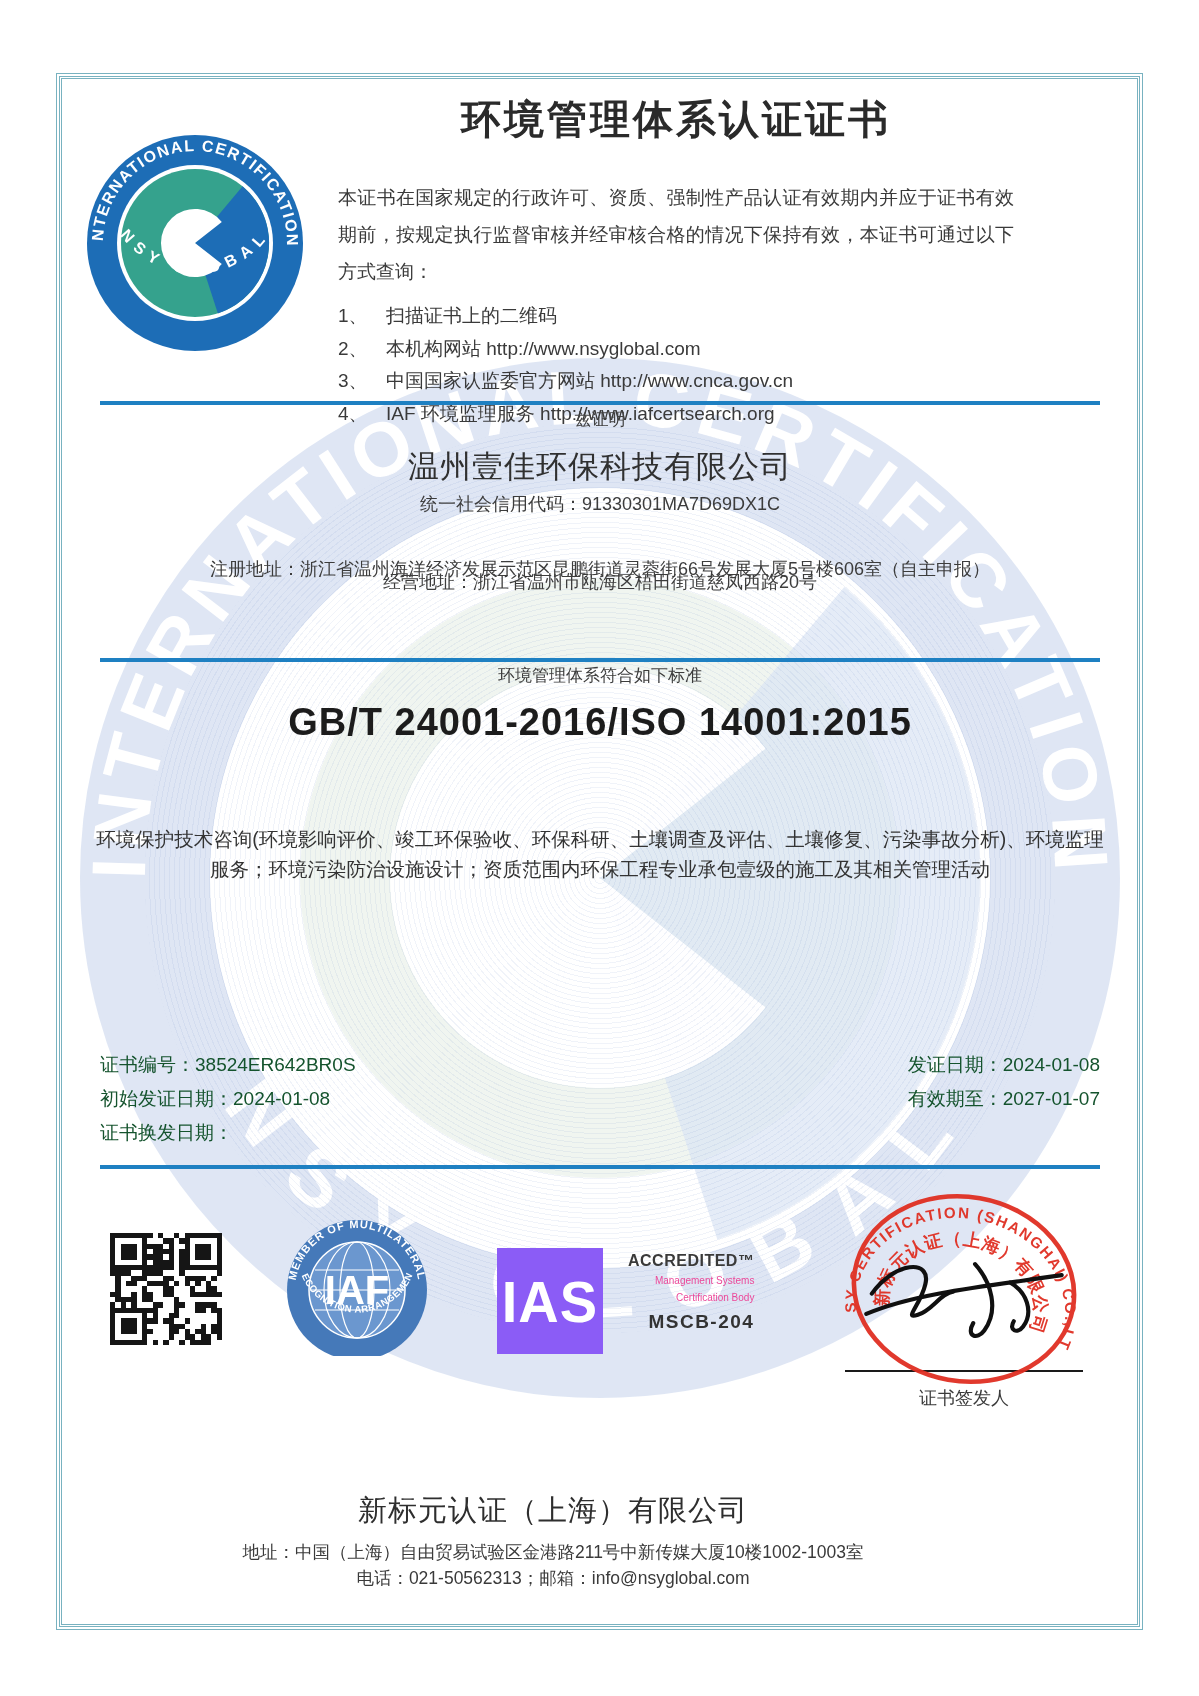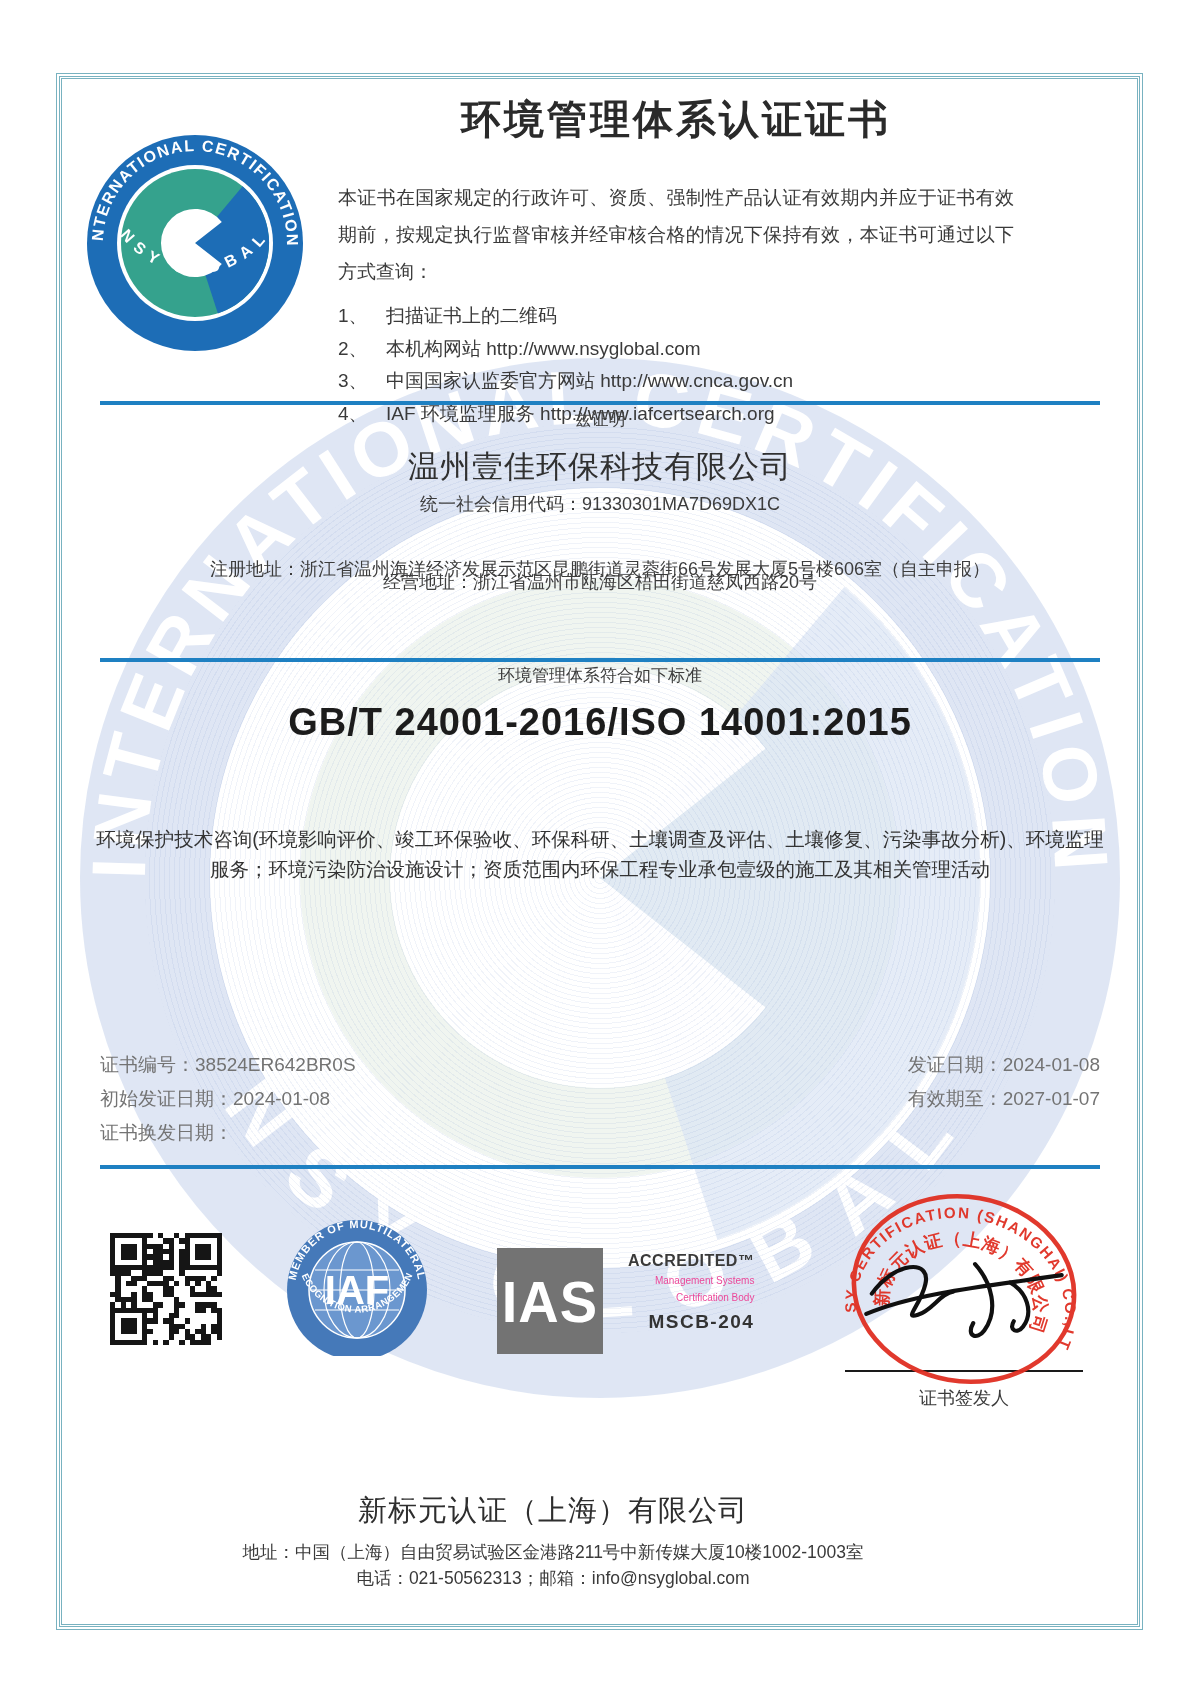--- a/index.html
+++ b/index.html
@@ -28,31 +28,31 @@
   .certify-label{top:408px;font-size:17px;line-height:24px;color:#404040;}
   .company-name{top:446px;font-size:31px;line-height:42px;font-weight:500;color:#303030;letter-spacing:1px;}
   .credit-code{top:492px;font-size:18px;line-height:24px;}
   .reg-addr{top:540px;font-size:18px;line-height:24px;margin-top:17px;}
   .biz-addr{top:570px;font-size:18px;line-height:24px;}
   .standard-label{top:664px;font-size:17px;line-height:24px;}
   .standard{top:696px;font-size:38px;line-height:52px;font-weight:700;color:#1c1c1c;letter-spacing:1px;text-align:center;}
   .scope-label{top:768px;font-size:18px;line-height:24px;}
   .scope-text{top:824px;left:94px;width:1012px;font-size:19.5px;line-height:30px;color:#333;}
   
-  .meta{position:absolute;font-size:19px;line-height:26px;color:#737373;z-index:2;}
+  .meta{position:absolute;font-size:19px;line-height:26px;color:#14532d;z-index:2;}
   .cert-no{left:100px;top:1052px;}
   .initial-date{left:100px;top:1086px;}
   .reissue-date{left:100px;top:1120px;}
   .issue-date{left:600px;width:500px;top:1052px;text-align:right;}
   .valid-until{left:600px;width:500px;top:1086px;text-align:right;}
   
   .qr{position:absolute;left:110px;top:1233px;width:112px;height:112px;background:#fff;z-index:2;}
   .qr svg{width:112px;height:112px;display:block;}
   .iaf{position:absolute;left:287px;top:1216px;width:140px;height:140px;z-index:2;}
-  .ias{position:absolute;left:497px;top:1248px;width:106px;height:106px;background:#737373;z-index:2;
+  .ias{position:absolute;left:497px;top:1248px;width:106px;height:106px;background:#8b5cf6;z-index:2;
        display:flex;align-items:center;justify-content:center;}
   .ias span{color:#fff;font-size:56px;font-weight:800;letter-spacing:1px;transform:scaleY(1.04);}
   .accredited{position:absolute;left:628px;top:1250px;z-index:2;text-align:right;}
   .acc1{font-size:16px;font-weight:700;color:#3a3a3a;letter-spacing:.5px;line-height:22px;}
   .acc2,.acc3{font-size:10px;color:#ec4899;line-height:17px;}
   .acc4{font-size:19px;font-weight:700;color:#333;letter-spacing:1.5px;line-height:26px;margin-top:3px;}
   
   .stamp{position:absolute;left:838px;top:1183px;width:252px;height:212px;z-index:3;}
   .sig-line{position:absolute;left:845px;top:1370px;width:238px;height:2px;background:#1a1a1a;z-index:2;}
   .signer{position:absolute;left:845px;top:1386px;width:238px;text-align:center;font-size:18px;color:#3a3a3a;z-index:2;}

